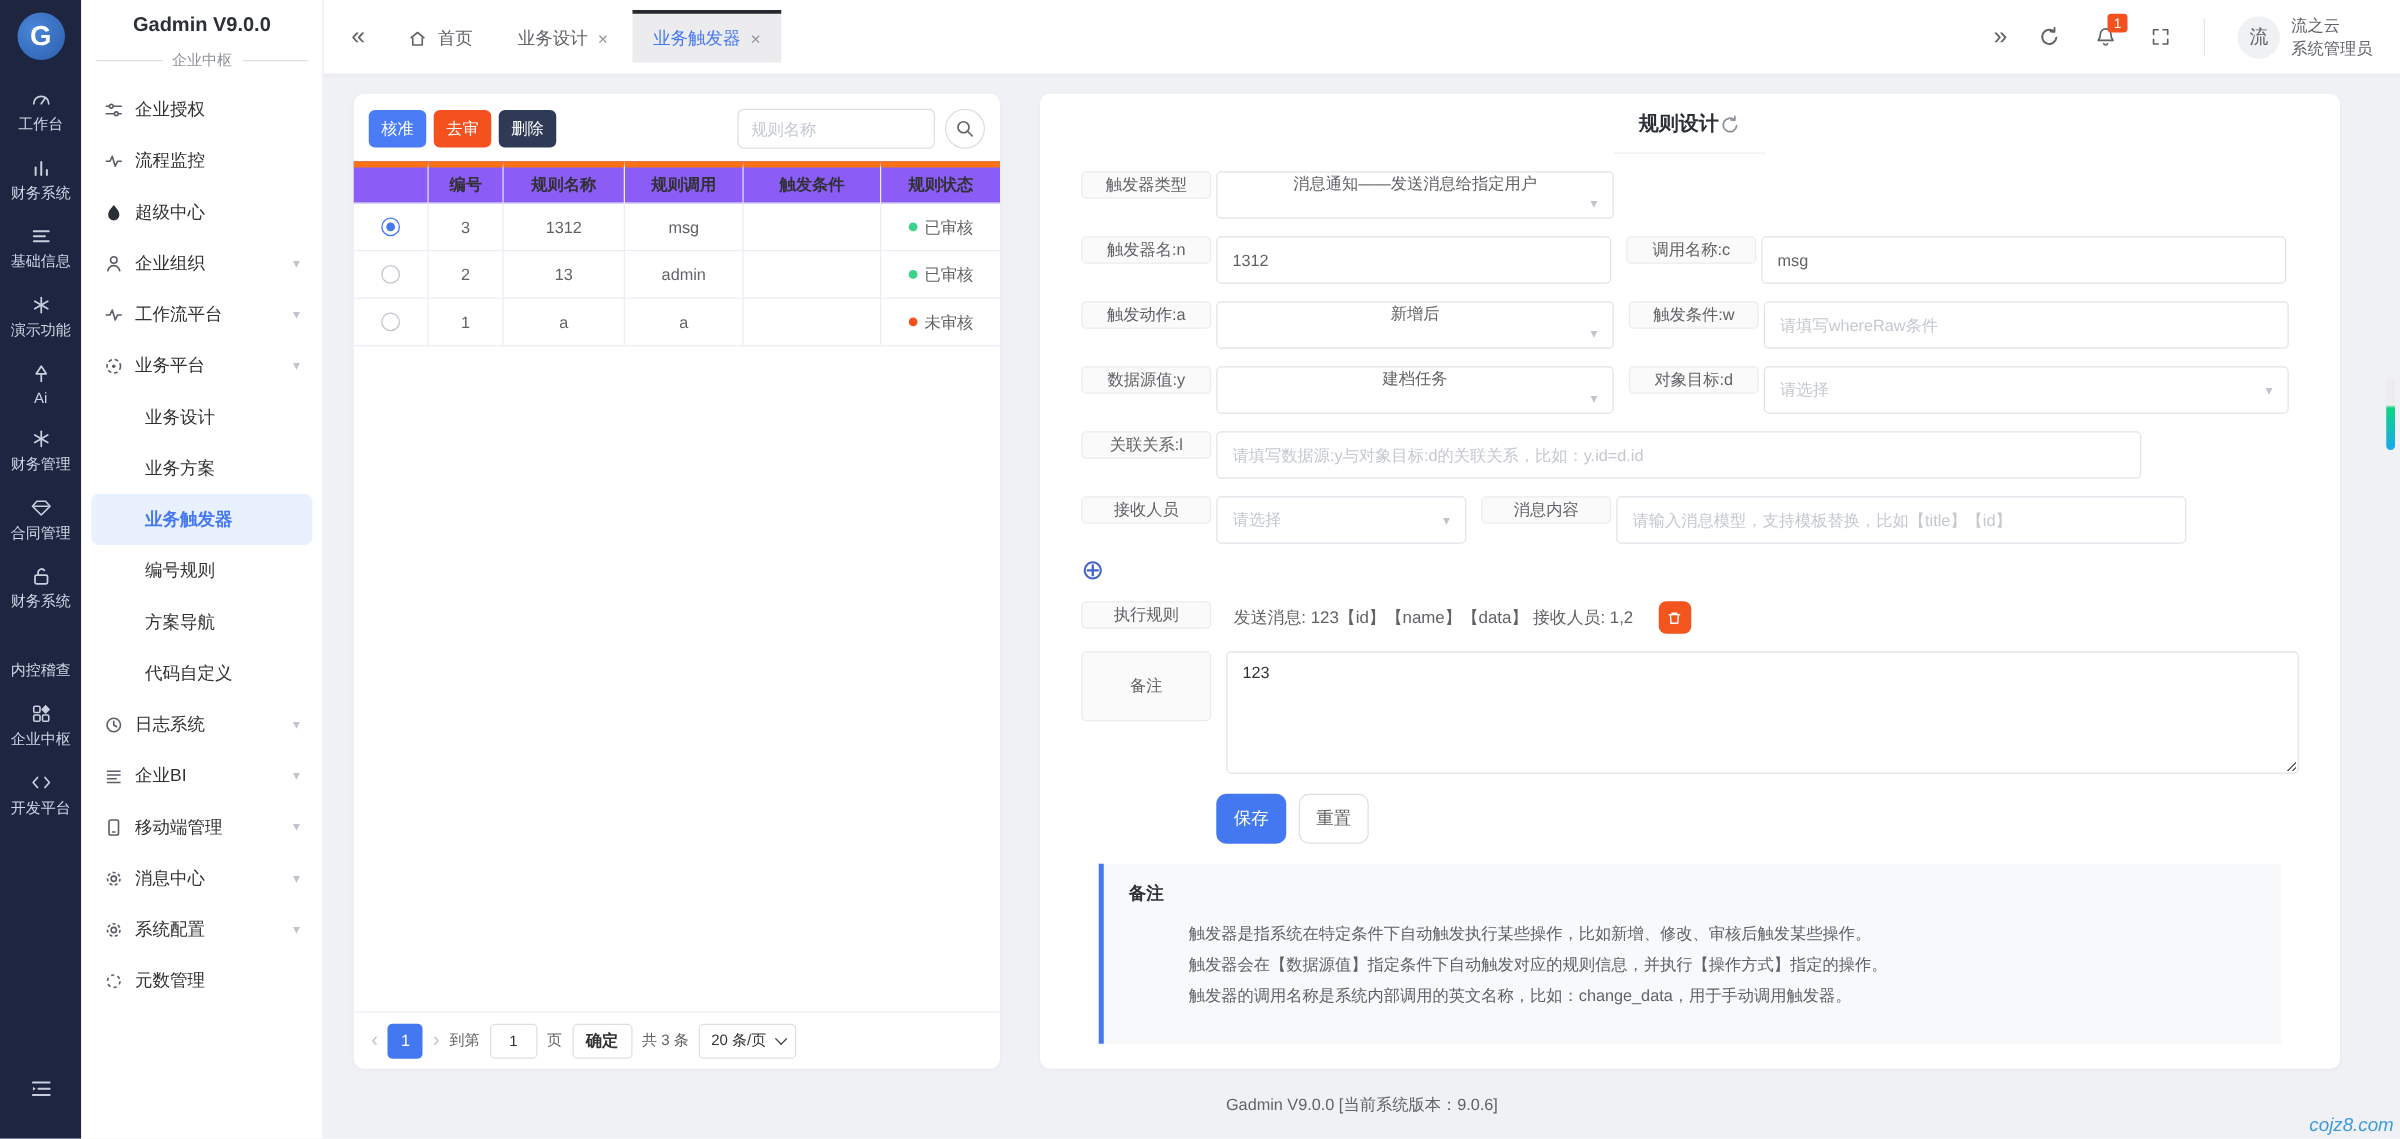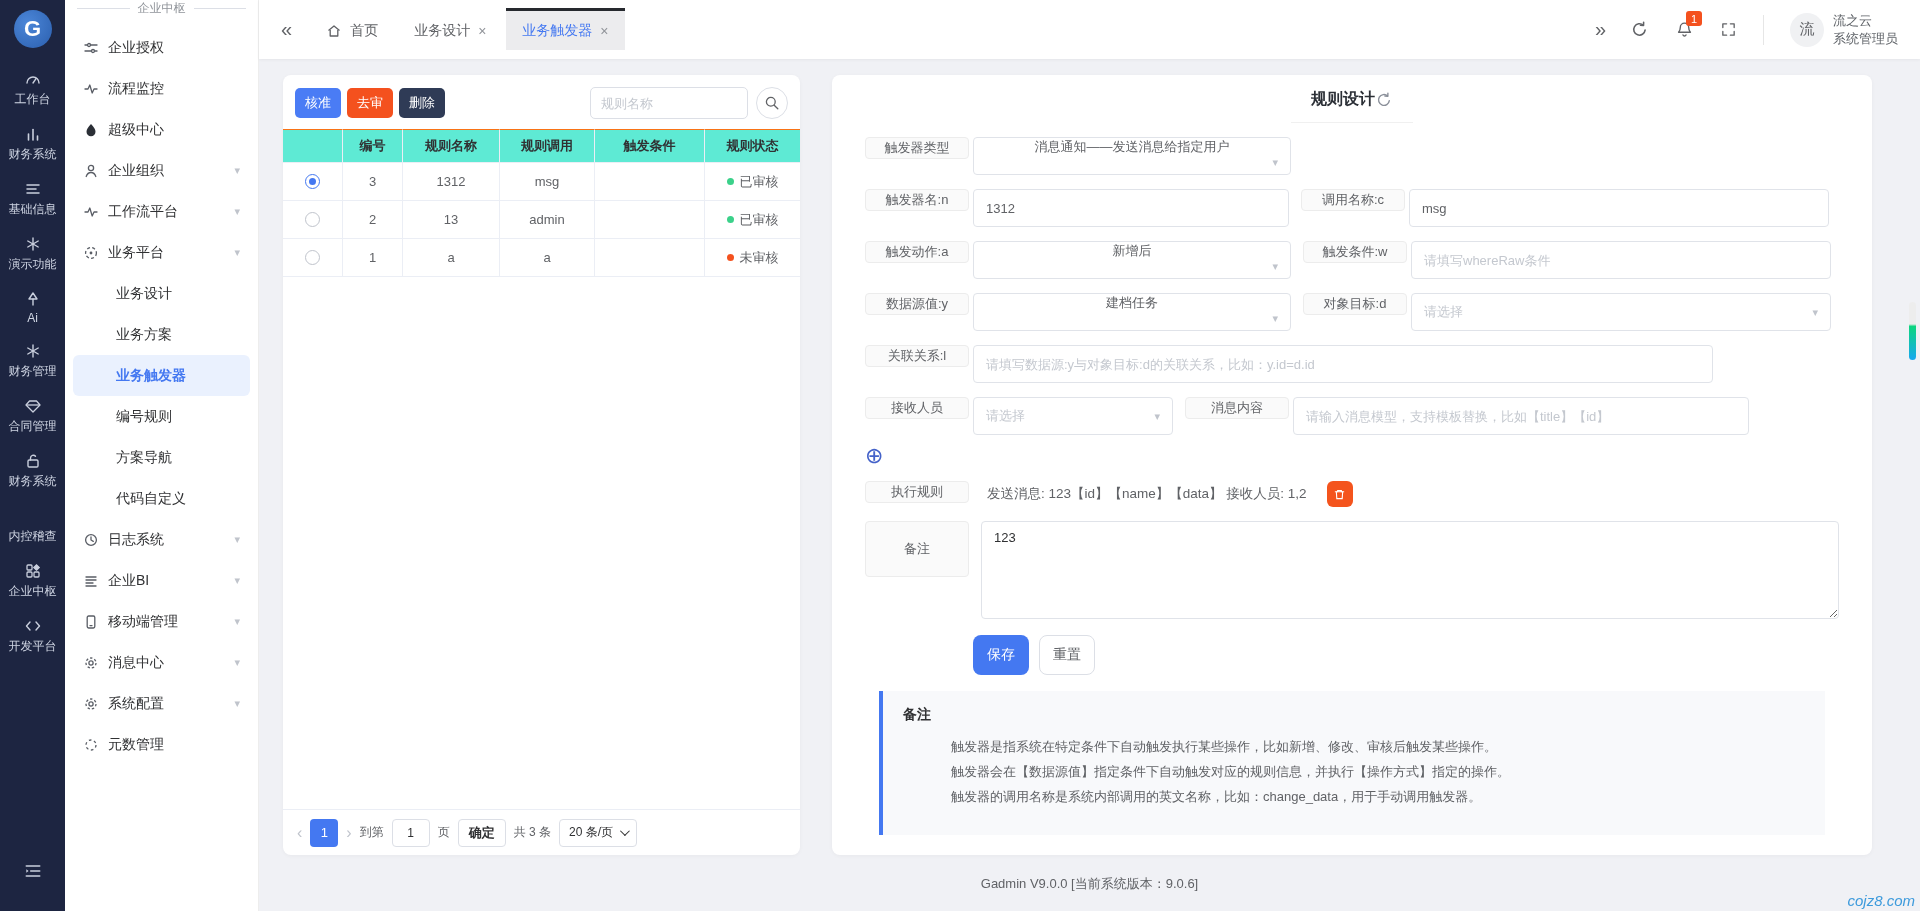--- a/index.html
+++ b/index.html
@@ -73,21 +73,21 @@
   .search-input { width:158px; height:32px; border:1px solid #dcdfe6; border-radius:5px; padding:0 10px;
     font-size:13px; font-family:inherit; color:#303133; }
   .search-input::placeholder { color:#c4c8cf; }
   .search-btn { width:32px; height:32px; border:1px solid #dcdfe6; border-radius:50%; background:#fff;
     display:flex; align-items:center; justify-content:center; cursor:pointer; }
   .tablewrap { flex:1; }
   .tbl { display:grid; grid-template-columns:60px 60px 97px 95px 110px 1fr; }
   .th,.td { border-bottom:1px solid #ebeef5; border-right:1px solid #ebeef5; display:flex;
     align-items:center; justify-content:center; }
   .tbl .last { border-right:none; }
-  .th { height:34px; background:#5eead4; font-weight:bold; color:#303133; font-size:13px; border-top:1px solid #f97316; }
+  .th { height:34px; background:#8b5cf6; font-weight:bold; color:#303133; font-size:13px; border-top:5px solid #f97316; }
   .td { height:38px; color:#606266; font-size:13px; }
   .radio { width:15px; height:15px; border:1px solid #c0c4cc; border-radius:50%; background:#fff; position:relative; cursor:pointer; }
   .radio.sel { border-color:#4478f1; }
   .radio.sel:after { content:""; position:absolute; inset:3px; border-radius:50%; background:#4478f1; }
   .dot { width:7px; height:7px; border-radius:50%; margin-right:6px; flex-shrink:0; }
   .dot.g { background:#3bd18a; } .dot.r { background:#f4511e; }
   .pager { border-top:1px solid #ebeef5; height:46px; display:flex; align-items:center; gap:8px;
     padding:0 14px; color:#606266; font-size:12px; }
   .pg-arrow { color:#c0c4cc; font-size:16px; cursor:pointer; }
   .pg-cur { width:28px; height:28px; background:#4478f1; color:#fff; border-radius:4px; display:flex;
@@ -257,20 +257,21 @@
             <line x1="3" y1="4.5" x2="15" y2="4.5"></line>
             <line x1="7" y1="9" x2="15" y2="9"></line>
             <path d="M3 7.5L5 9 3 10.5z" fill="#c9cfdd" stroke="none"></path>
             <line x1="3" y1="13.5" x2="15" y2="13.5"></line>
           </svg>
         </span>
     </div>
   </aside>
 
   <aside class="sidebar">
+    <div class="sb-title">Gadmin V9.0.0</div>
     <div class="sb-section">
       <span>企业中枢</span>
     </div>
     <nav class="sb-list">
       <div class="sb-item">
         <span class="sic">
             <svg class="i" width="16" height="16" viewBox="0 0 16 16" fill="none" stroke="#5a5e66" stroke-width="1.3" stroke-linecap="round">
               <line x1="2" y1="5" x2="14" y2="5"></line>
               <line x1="2" y1="11" x2="14" y2="11"></line>
               <circle cx="6" cy="5" r="1.5" fill="#fff"></circle>

